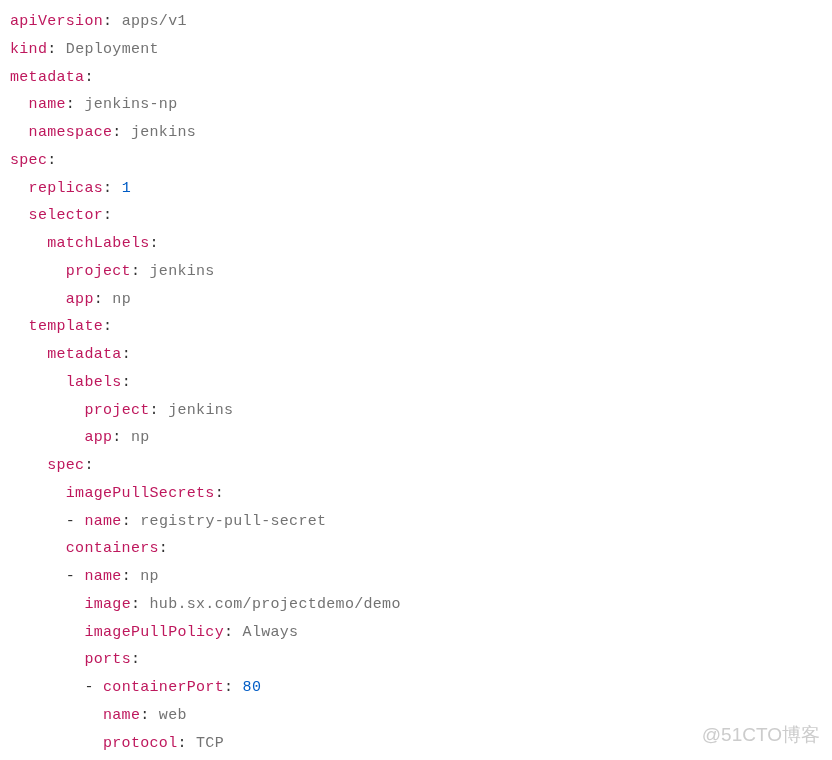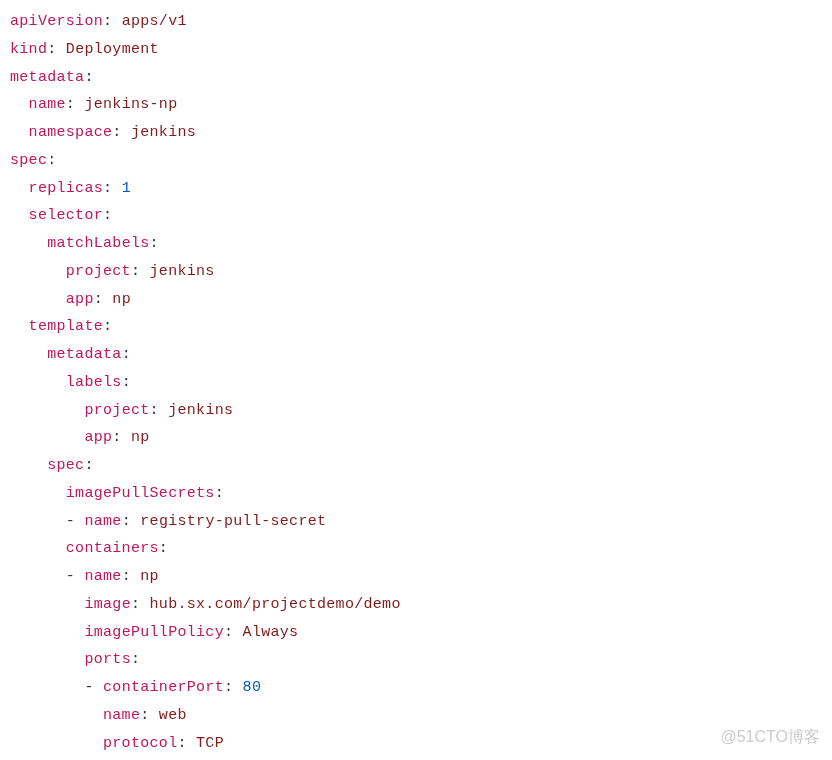--- a/index.html
+++ b/index.html
@@ -20,29 +20,29 @@
     }
     .code-block {
       white-space: pre;
       letter-spacing: 0.3px;
     }
     .line {
       display: block;
     }
     .key { color: #be185d; }
     .punct { color: #333333; }
-    .value { color: #7f1d1d; }
+    .value { color: #737373; }
     .number { color: #005cc5; }
     .dash { color: #333333; }
     .watermark {
       position: absolute;
       bottom: 8px;
       right: 12px;
       color: #cccccc;
-      font-size: 16px;
+      font-size: 19px;
       font-family: -apple-system, sans-serif;
     }
   </style>
 </head>
 <body>
 
 <div class="code-block" id="code-container"><span class="line"><span class="key">apiVersion</span><span class="punct">:</span> <span class="value">apps/v1</span></span><span class="line"><span class="key">kind</span><span class="punct">:</span> <span class="value">Deployment</span></span><span class="line"><span class="key">metadata</span><span class="punct">:</span></span><span class="line">  <span class="key">name</span><span class="punct">:</span> <span class="value">jenkins-np</span></span><span class="line">  <span class="key">namespace</span><span class="punct">:</span> <span class="value">jenkins</span></span><span class="line"><span class="key">spec</span><span class="punct">:</span></span><span class="line">  <span class="key">replicas</span><span class="punct">:</span> <span class="number">1</span></span><span class="line">  <span class="key">selector</span><span class="punct">:</span></span><span class="line">    <span class="key">matchLabels</span><span class="punct">:</span></span><span class="line">      <span class="key">project</span><span class="punct">:</span> <span class="value">jenkins</span></span><span class="line">      <span class="key">app</span><span class="punct">:</span> <span class="value">np</span></span><span class="line">  <span class="key">template</span><span class="punct">:</span></span><span class="line">    <span class="key">metadata</span><span class="punct">:</span></span><span class="line">      <span class="key">labels</span><span class="punct">:</span></span><span class="line">        <span class="key">project</span><span class="punct">:</span> <span class="value">jenkins</span></span><span class="line">        <span class="key">app</span><span class="punct">:</span> <span class="value">np</span></span><span class="line">    <span class="key">spec</span><span class="punct">:</span></span><span class="line">      <span class="key">imagePullSecrets</span><span class="punct">:</span></span><span class="line">      <span class="dash">-</span> <span class="key">name</span><span class="punct">:</span> <span class="value">registry-pull-secret</span></span><span class="line">      <span class="key">containers</span><span class="punct">:</span></span><span class="line">      <span class="dash">-</span> <span class="key">name</span><span class="punct">:</span> <span class="value">np</span></span><span class="line">        <span class="key">image</span><span class="punct">:</span> <span class="value">hub.sx.com/projectdemo/demo</span></span><span class="line">        <span class="key">imagePullPolicy</span><span class="punct">:</span> <span class="value">Always</span></span><span class="line">        <span class="key">ports</span><span class="punct">:</span></span><span class="line">        <span class="dash">-</span> <span class="key">containerPort</span><span class="punct">:</span> <span class="number">80</span></span><span class="line">          <span class="key">name</span><span class="punct">:</span> <span class="value">web</span></span><span class="line">          <span class="key">protocol</span><span class="punct">:</span> <span class="value">TCP</span></span></div>
 
 <div class="watermark">@51CTO博客</div>
 

